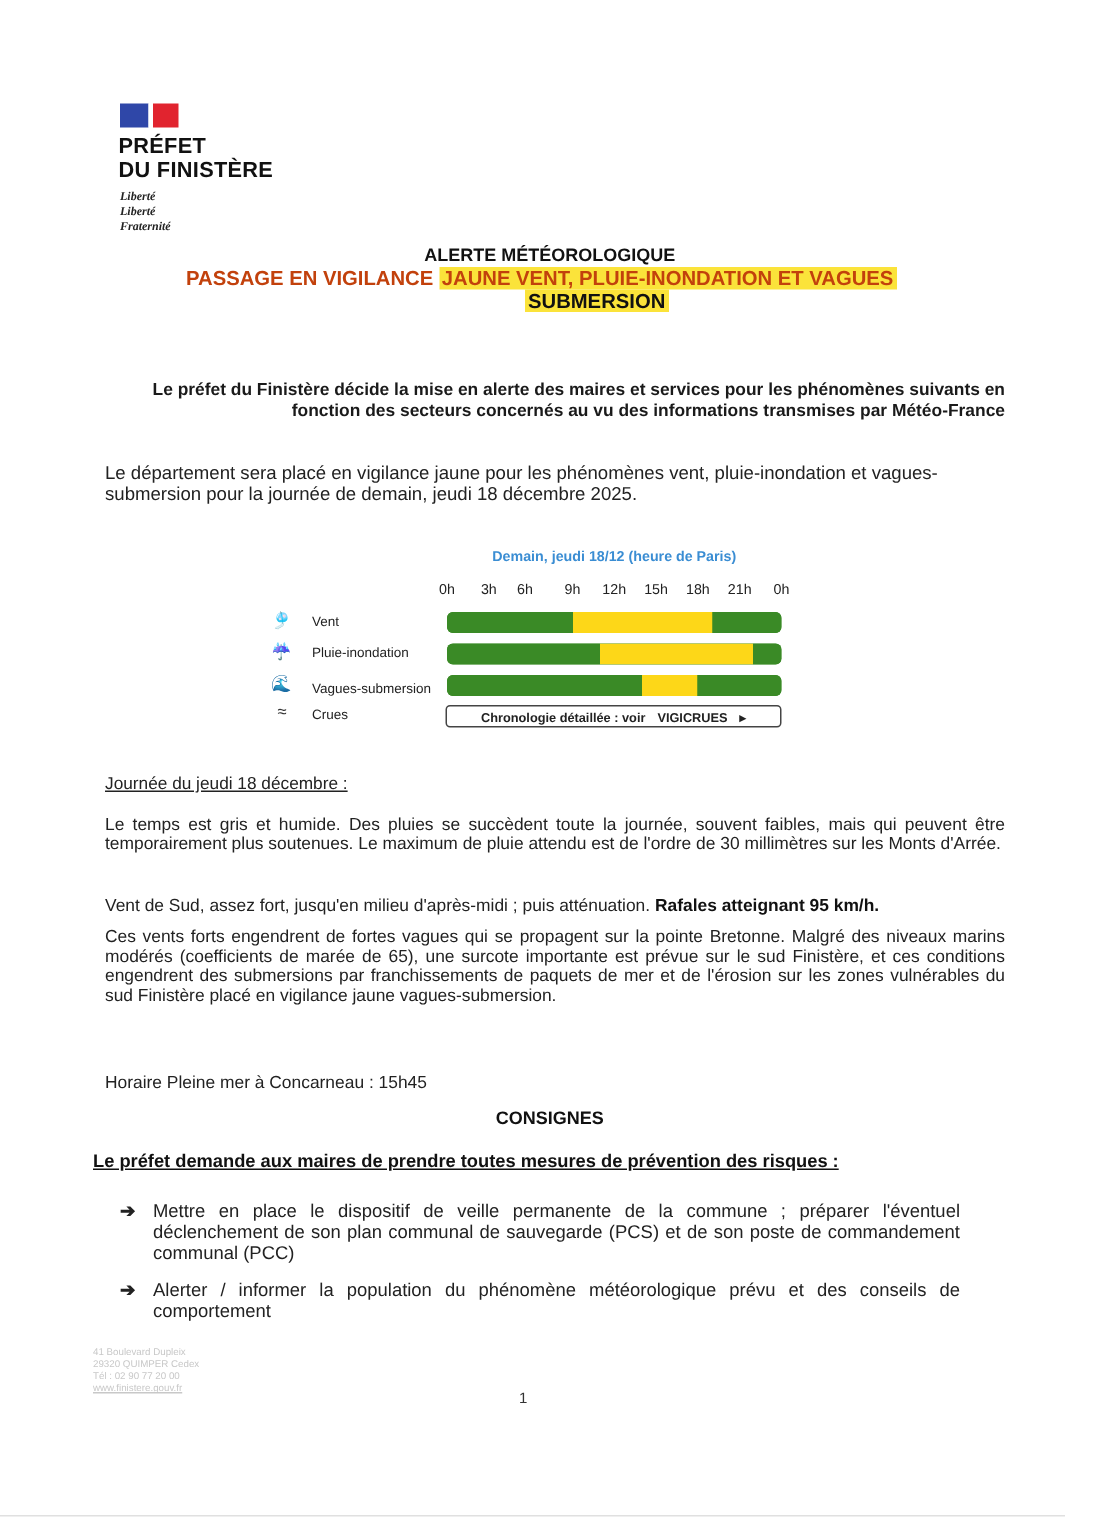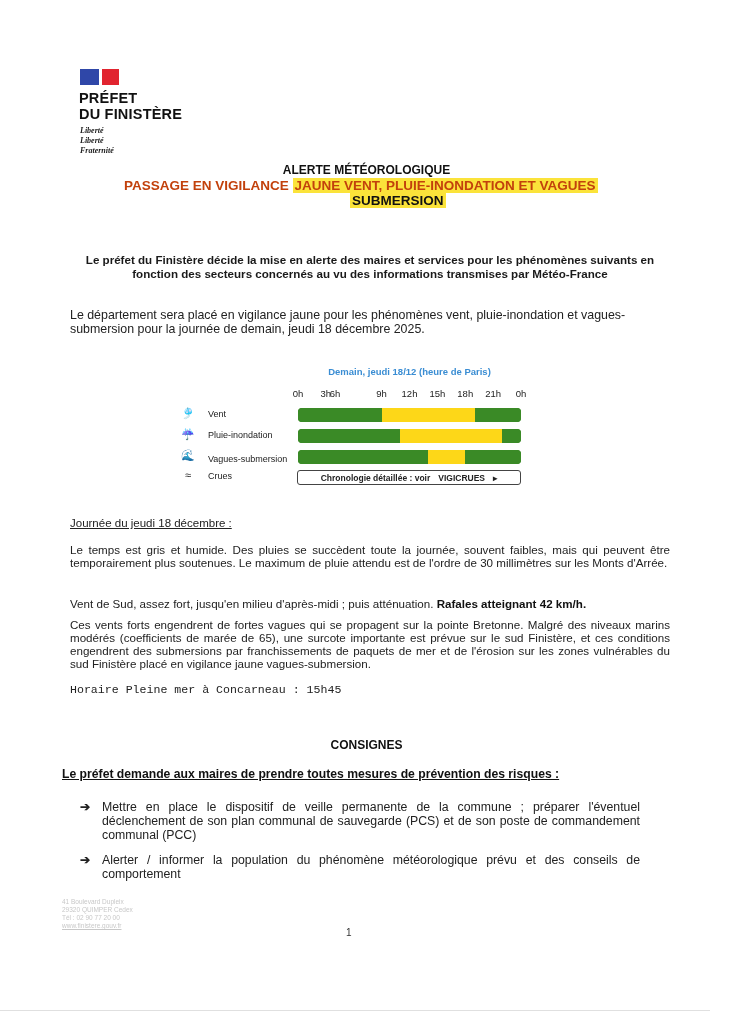--- a/index.html
+++ b/index.html
@@ -17,21 +17,21 @@
     .prefet-name { left: 79px; top: 90px; font-weight: bold; font-size: 14.5px; line-height: 16px; letter-spacing: 0.2px; color: #111; }
     .motto { left: 80px; top: 126px; font-family: "Liberation Serif", serif; font-style: italic; font-weight: bold; font-size: 8px; line-height: 10px; color: #222; }
 
     
     .title1 { left: 0; width: 733px; top: 163px; text-align: center; font-weight: bold; font-size: 12px; color: #111; }
     .title2 { left: 124px; top: 178px; font-weight: bold; font-size: 13.5px; color: #c2410c; white-space: nowrap; }
     .title3 { left: 316px; top: 193px; font-weight: bold; font-size: 13.5px; color: #111; margin-left: 34px; }
     .hl { background: #fbe33a; padding: 0 2px; }
 
     
-    .p-intro { left: 70px; width: 600px; top: 253px; text-align: center; font-weight: bold; font-size: 11.6px; line-height: 14px; color: #1a1a1a; }
+    .p-intro { left: 70px; width: 600px; top: 253px; text-align: right; font-weight: bold; font-size: 11.6px; line-height: 14px; color: #1a1a1a; }
     .p-dept { left: 70px; width: 600px; top: 308px; font-size: 12.4px; line-height: 14px; color: #222; }
 
     
     .chart-title { left: 298px; width: 223px; top: 366px; text-align: center; font-weight: bold; font-size: 9.5px; color: #3a8dd3; }
     .tick { top: 388px; font-size: 9.5px; color: #222; transform: translateX(-50%); }
     .row-icon { left: 178px; width: 20px; font-size: 11px; color: #333; text-align: center; }
     .row-label { left: 208px; font-size: 9px; color: #222; }
     .bar { left: 298px; width: 223px; height: 14px; border-radius: 4px; overflow: hidden; background: #3a8a26; }
     .seg { position: absolute; top: 0; height: 100%; }
     .crues-box { left: 297px; top: 470px; width: 222px; height: 13px; border: 1px solid #444; border-radius: 3px; font-size: 8.5px; font-weight: bold; display: flex; align-items: center; justify-content: center; color: #222; gap: 8px; }
@@ -77,21 +77,21 @@
   <span class="hl">SUBMERSION</span>
 </div>
 
 <div class="abs p-intro">Le préfet du Finistère décide la mise en alerte des maires et services pour les phénomènes suivants en fonction des secteurs concernés au vu des informations transmises par Météo-France</div>
 <div class="abs p-dept">Le département sera placé en vigilance jaune pour les phénomènes vent, pluie-inondation et vagues-submersion pour la journée de demain, jeudi 18 décembre 2025.</div>
 
 <div id="chart">
   <div class="abs chart-title">Demain, jeudi 18/12 (heure de Paris)</div>
 <div class="abs tick" style="left: 298px;">0h</div>
     <div class="abs tick" style="left: 325.875px;">3h</div>
-    <div class="abs tick" style="left: 335px; text-align: right;">6h</div>
+    <div class="abs tick" style="left: 350px; text-align: right;">6h</div>
     <div class="abs tick" style="left: 381.625px;">9h</div>
     <div class="abs tick" style="left: 409.5px;">12h</div>
     <div class="abs tick" style="left: 437.375px;">15h</div>
     <div class="abs tick" style="left: 465.25px;">18h</div>
     <div class="abs tick" style="left: 493.125px;">21h</div>
     <div class="abs tick" style="left: 521px;">0h</div>
     <div class="abs row-icon" style="top: 407px;">🎐</div>
     <div class="abs row-label" style="top: 409px;">Vent</div>
     <div class="abs bar" style="top: 408px;">
       <div class="seg" style="left: 0px; width: 83.625px; background: rgb(58, 138, 38);"></div>
@@ -117,24 +117,24 @@
     <div class="abs crues-box">
       <span>Chronologie détaillée : voir</span>
       <span>VIGICRUES</span>
       <span>▸</span>
     </div>
   </div>
 
 <div class="abs sub-head">Journée du jeudi 18 décembre :</div>
 <div class="abs para" style="top:543px;">Le temps est gris et humide. Des pluies se succèdent toute la journée, souvent faibles, mais qui peuvent être temporairement plus soutenues. Le maximum de pluie attendu est de l'ordre de 30 millimètres sur les Monts d'Arrée.</div>
 <div class="abs para" style="top:597px;">
-  <span>Vent de Sud, assez fort, jusqu'en milieu d'après-midi ; puis atténuation. </span><b>Rafales atteignant 42 km/h.</b>
+  <span>Vent de Sud, assez fort, jusqu'en milieu d'après-midi ; puis atténuation. </span><b>Rafales atteignant 95 km/h.</b>
 </div>
 <div class="abs para" style="top:618px;">Ces vents forts engendrent de fortes vagues qui se propagent sur la pointe Bretonne. Malgré des niveaux marins modérés (coefficients de marée de 65), une surcote importante est prévue sur le sud Finistère, et ces conditions engendrent des submersions par franchissements de paquets de mer et de l'érosion sur les zones vulnérables du sud Finistère placé en vigilance jaune vagues-submersion.</div>
-<div class="abs para" style="top:683px;font-family:Liberation Mono, monospace;">Horaire Pleine mer à Concarneau : 15h45</div>
+<div class="abs para" style="top:715px;">Horaire Pleine mer à Concarneau : 15h45</div>
 
 <div class="abs consignes">CONSIGNES</div>
 <div class="abs demande">Le préfet demande aux maires de prendre toutes mesures de prévention des risques :</div>
 
 <div class="abs bullet" style="top:800px;">
   <span class="arrow">➔</span>
   <span class="txt">Mettre en place le dispositif de veille permanente de la commune ; préparer l'éventuel déclenchement de son plan communal de sauvegarde (PCS) et de son poste de commandement communal (PCC)</span>
 </div>
 <div class="abs bullet" style="top:853px;">
   <span class="arrow">➔</span>

